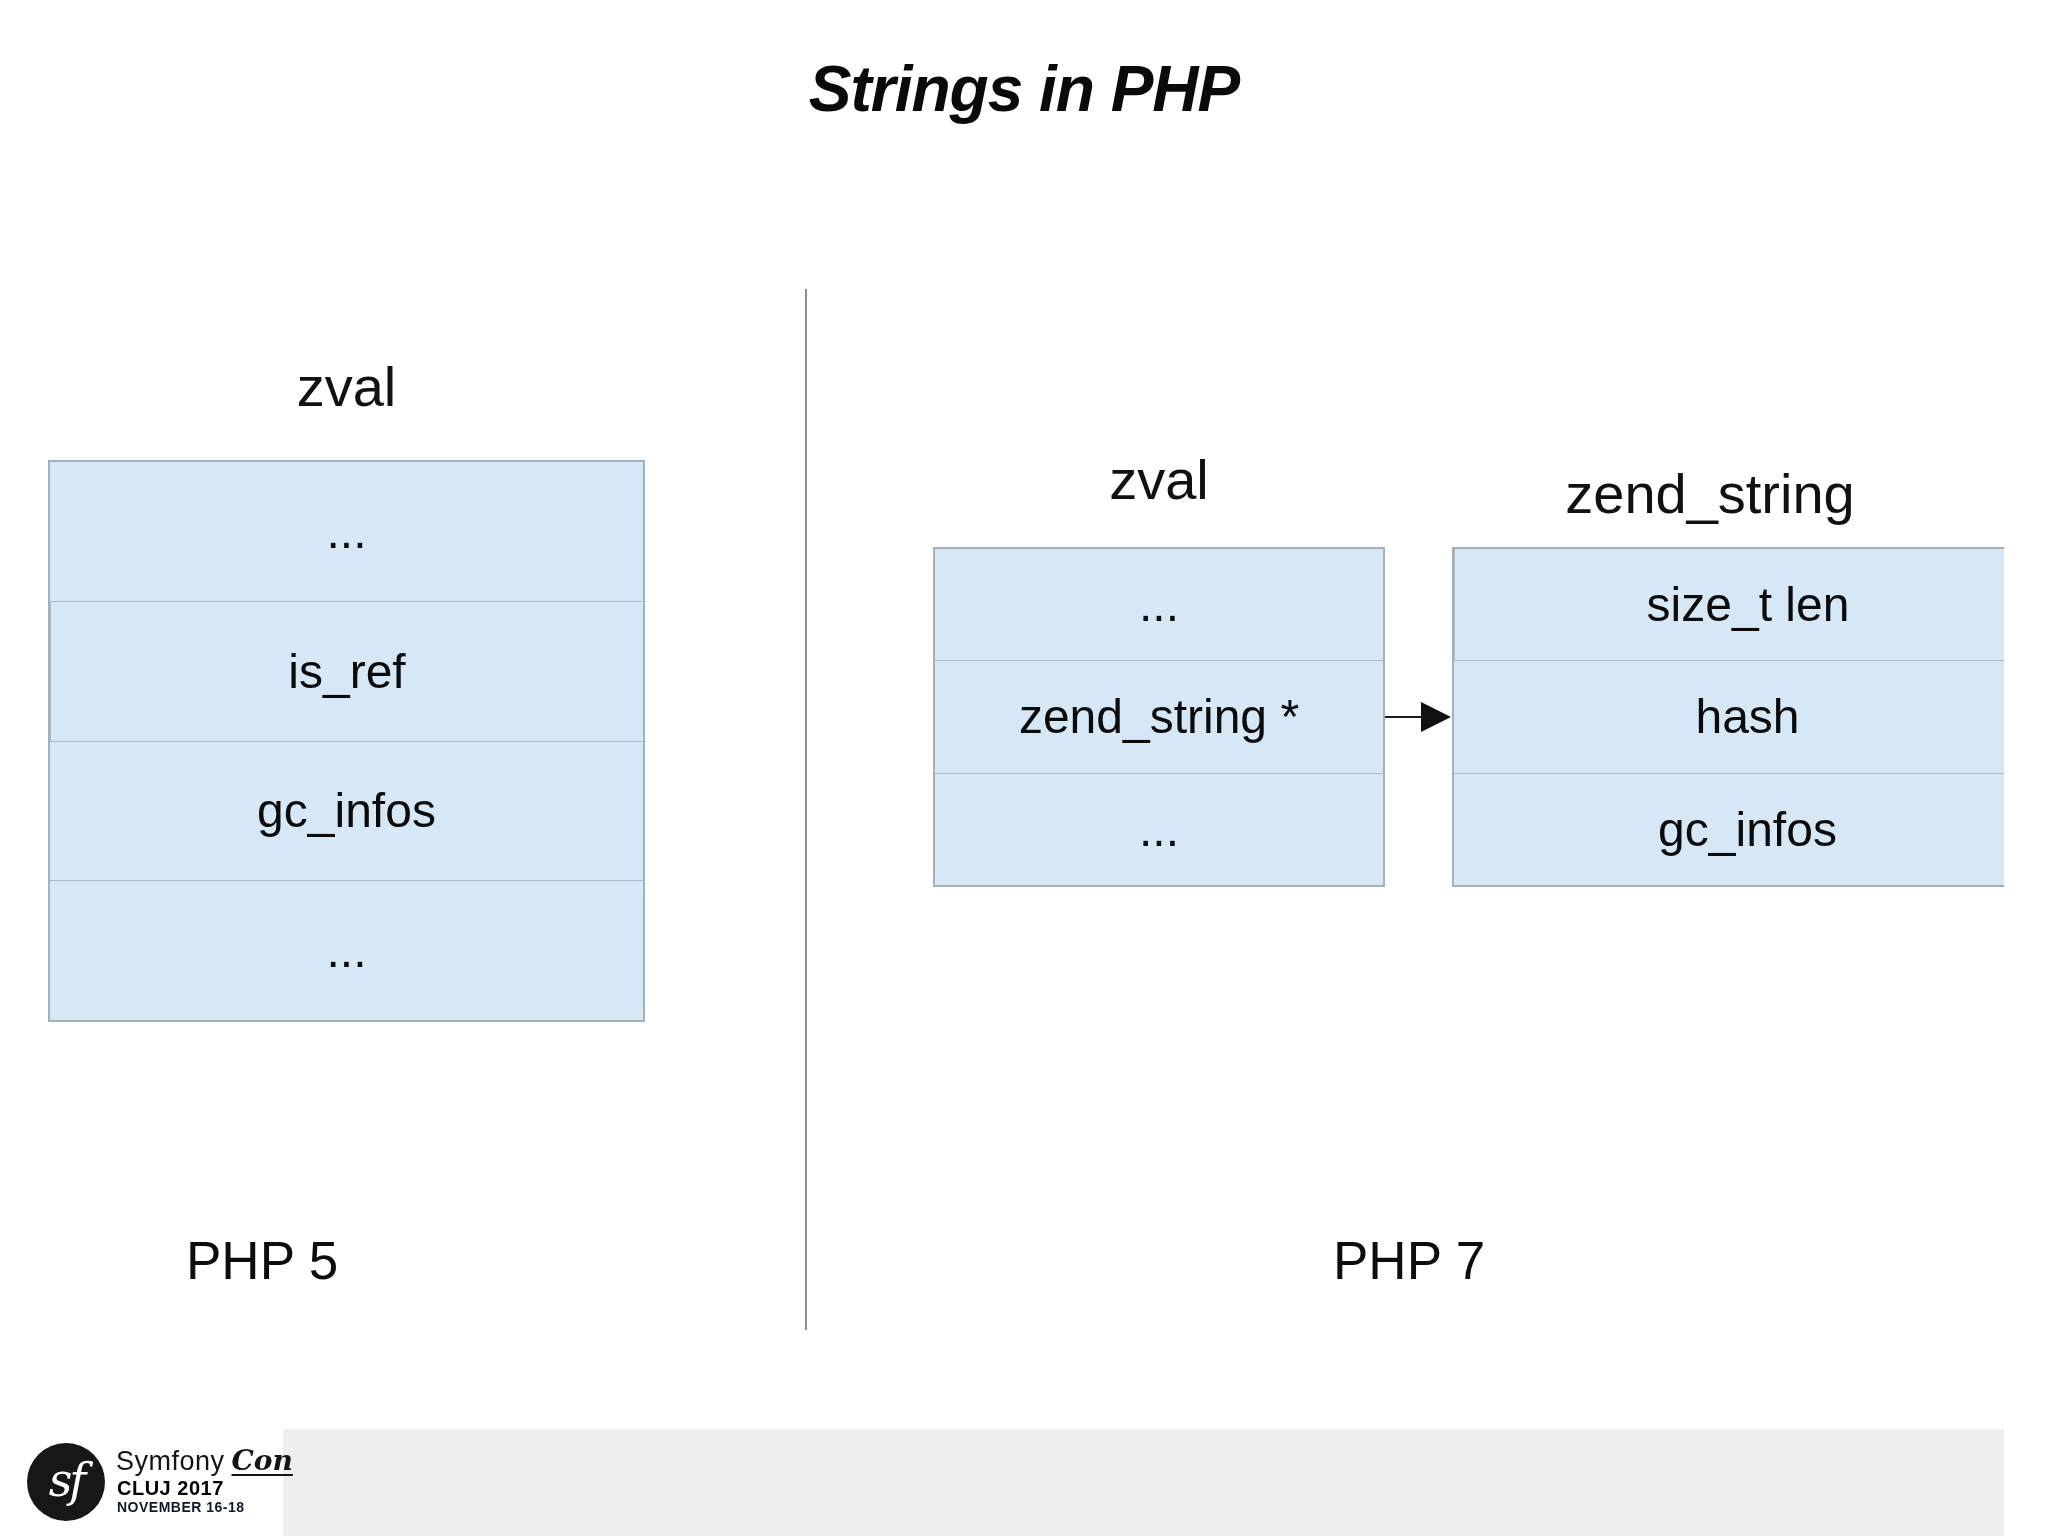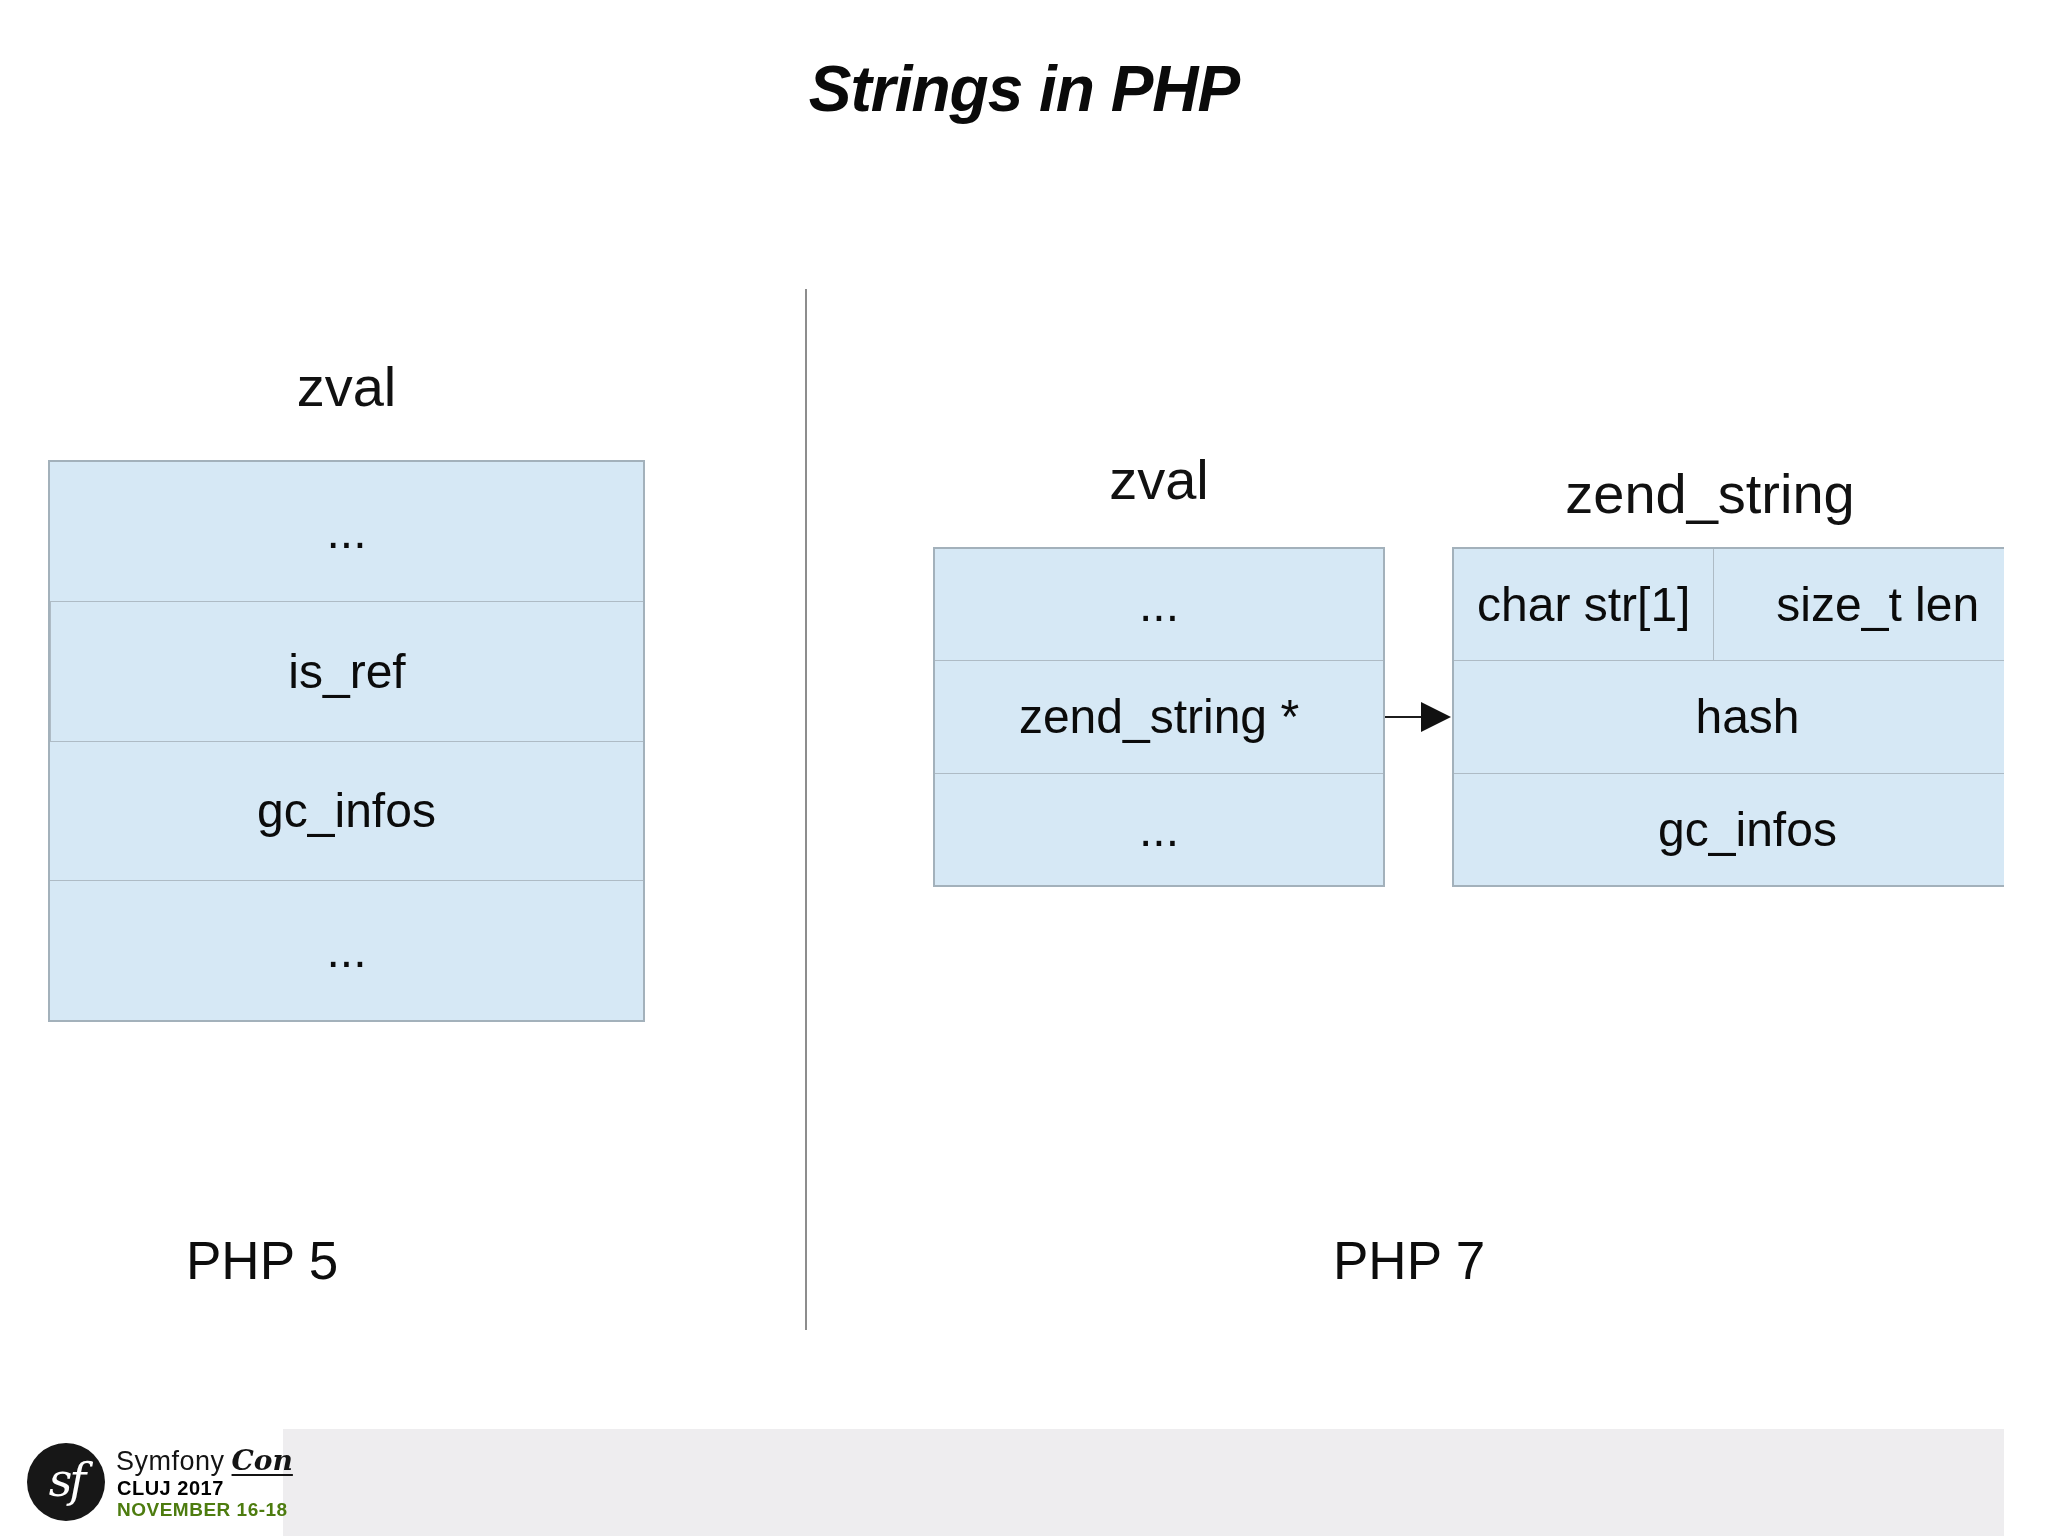--- a/index.html
+++ b/index.html
@@ -144,23 +144,23 @@
     left: 117px; top: 1477px;
     font-size: 20px;
     font-weight: 700;
     color: #000000;
     letter-spacing: 0.5px;
     white-space: nowrap;
   }
   .event-dates {
     position: absolute;
     left: 117px; top: 1499px;
-    font-size: 19px;
-    font-weight: 700;
-    color: #4d7c0f;
+    font-size: 14px;
+    font-weight: 700;
+    color: #0f172a;
     letter-spacing: 0.5px;
     white-space: nowrap;
   }
 </style>
 </head>
 <body>
 
 <div class="slide">
 
   <div class="title">Strings in PHP</div>
@@ -200,21 +200,20 @@
     </div>
   </div>
 
   <div class="arrow-line"></div>
   <div class="arrow-head"></div>
 
   <div class="struct-label" style="left:1420px; top:461px; width:580px;">zend_string</div>
 
   <div class="memtable zend-str">
     <div class="row">
-      <div class="cell colA">char str[1]</div>
       <div class="cell cl">size_t len</div>
     </div>
     <div class="row">
       <div class="cell">hash</div>
     </div>
     <div class="row">
       <div class="cell">gc_infos</div>
     </div>
   </div>
 

